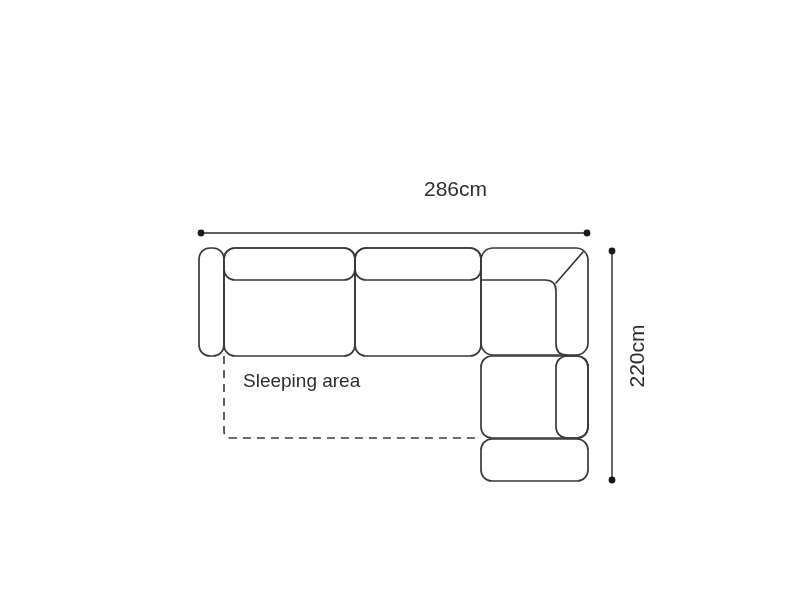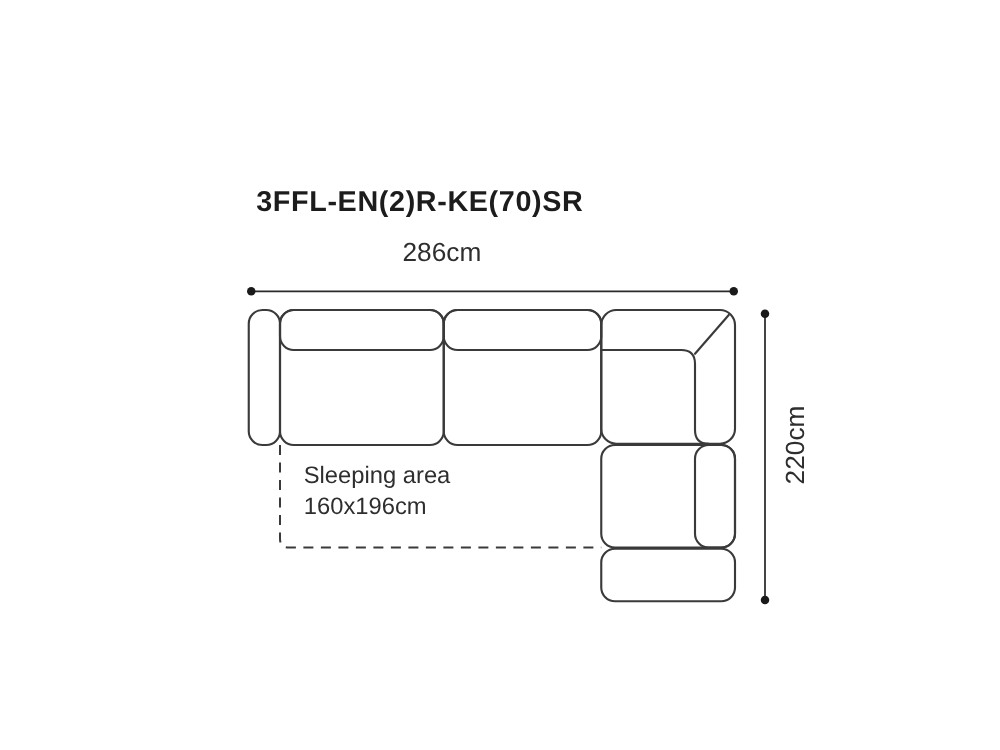--- a/index.html
+++ b/index.html
@@ -21,23 +21,23 @@
     top: 148px;
     font-size: 23px;
     font-weight: bold;
     letter-spacing: 0.5px;
     color: #1c1c1c;
     white-space: nowrap;
   }
   .width-label {
     position: absolute;
     left: 322px;
-    top: 191px;
+    top: 177px;
     width: 165px;
-    text-align: left;
+    text-align: right;
     font-size: 21px;
     color: #2e2e2e;
   }
   .height-label {
     position: absolute;
     left: 582px;
     top: 344px;
     width: 110px;
     text-align: center;
     font-size: 21px;
@@ -80,29 +80,27 @@
   .dim-dot {
     fill: #1a1a1a;
     stroke: none;
   }
 </style>
 </head>
 <body>
 
 <div class="canvas">
 
-  <div class="title">3FFL-EN(2)R-KE(70)SR</div>
 
   <div class="width-label">286cm</div>
 
   <div class="height-label">220cm</div>
 
   <div class="sleeping">
     <div>Sleeping area</div>
-    <div>160x196cm</div>
   </div>
 
   <svg class="diagram" width="800" height="600" viewBox="0 0 800 600">
 
     <g>
       <line class="dimline" x1="201" y1="233" x2="587" y2="233"></line>
       <circle class="dim-dot" cx="201" cy="233" r="3.4"></circle>
       <circle class="dim-dot" cx="587" cy="233" r="3.4"></circle>
     </g>
 

